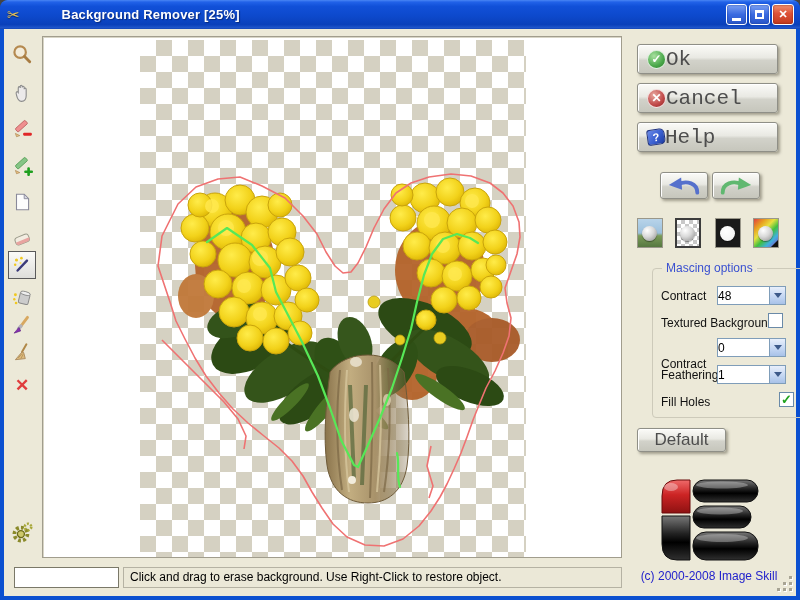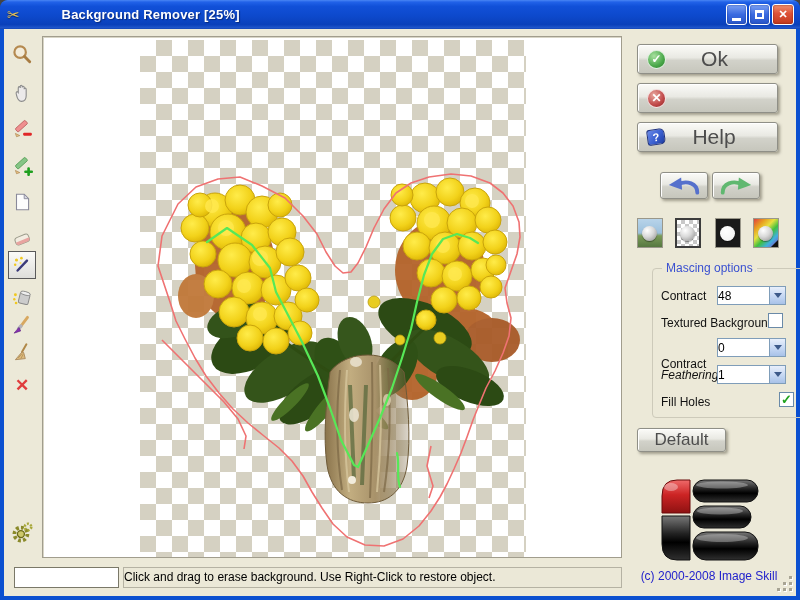--- a/index.html
+++ b/index.html
@@ -30,21 +30,21 @@
     background-image:linear-gradient(45deg,#d5d1c2 25%,transparent 25%,transparent 75%,#d5d1c2 75%),
                      linear-gradient(45deg,#d5d1c2 25%,transparent 25%,transparent 75%,#d5d1c2 75%);
     background-size:32px 32px;background-position:0 0,16px 16px;}
   .bouquet{position:absolute;left:0;top:0;}
   
   .skinbtn{position:absolute;border:1px solid #8f8f87;border-radius:3px;
     background:linear-gradient(180deg,#fbfbf8 0%,#e9e9e3 45%,#d2d2ca 55%,#c6c6bc 100%);
     box-shadow:2px 2px 3px rgba(100,96,80,.55), inset 1px 1px 0 #fff;
     display:flex;align-items:center;color:#4d4d4d;cursor:default;}
   .bigbtn{left:637px;width:141px;height:30px;font-size:21px;}
-  .bigbtn .blabel{flex:1;text-align:center;margin-right:14px;}
+  .bigbtn .blabel{flex:1;margin-right:14px;font-family:Liberation Mono, monospace;}
   .cicon{width:19px;height:19px;border-radius:50%;margin-left:9px;display:flex;align-items:center;justify-content:center;
     color:#fff;font-size:12px;font-weight:bold;border:1px solid rgba(255,255,255,.8);}
   .cicon.ok{background:radial-gradient(circle at 35% 30%,#a8e0a0,#4aa84a 60%,#2a7a2a);}
   .cicon.cancel{background:radial-gradient(circle at 35% 30%,#e8a8a0,#c04848 60%,#8a2424);}
   .book{width:18px;height:16px;margin-left:9px;border-radius:3px 5px 5px 3px;
     background:linear-gradient(135deg,#6a8ae8 0%,#3a5fd0 55%,#1f3da0 100%);border:1px solid #1a2f80;
     display:flex;align-items:center;justify-content:center;color:#fff;font-size:11px;font-weight:bold;transform:rotate(-8deg);}
   .smallbtn{width:48px;height:27px;justify-content:center;}
   .defbtn{left:637px;top:428px;width:89px;height:24px;font-size:17px;justify-content:center;}
   
@@ -67,21 +67,21 @@
   .combo .arrowbox{width:16px;border-left:1px solid #7f9db9;background:linear-gradient(180deg,#e8effb 0%,#c2d5f2 60%,#a8c2e8 100%);display:flex;align-items:center;justify-content:center;}
   .arrow-down{width:0;height:0;border-left:4px solid transparent;border-right:4px solid transparent;border-top:5px solid #3d5a8a;}
   .checkbox{position:absolute;width:15px;height:15px;background:#fff;border:1px solid #6a8aa8;display:flex;align-items:center;justify-content:center;
     color:#21a31d;font-size:13px;font-weight:bold;line-height:1;}
   
   .copyright{position:absolute;left:624px;top:569px;width:170px;text-align:center;color:#2222cc;font-size:12px;}
   .grip span{position:absolute;width:3px;height:3px;background:#a8a494;box-shadow:1px 1px 0 #fff;}
   
   .status-input{position:absolute;left:14px;top:567px;width:105px;height:21px;border:1px solid #7a7868;background:#fff;font-size:12px;padding:0 4px;}
   .status-panel{position:absolute;left:123px;top:567px;width:499px;height:21px;background:#ebe8d7;border:1px solid #b5b2a3;
-    font-size:12px;color:#000;line-height:19px;}
+    font-size:12px;color:#000;line-height:19px;padding-left:6px;}
 </style>
 </head>
 <body>
 
 <div class="window">
 
   <div class="titlebar">
     <span class="app-icon">✂</span>
     <span class="title-text">Background Remover [25%]</span>
     <div class="winbtns">
@@ -320,20 +320,21 @@
       </svg>
     </div>
   </div>
 
   <div class="skinbtn bigbtn" style="top:44px;">
     <span class="cicon ok">✓</span>
     <span class="blabel">Ok</span>
   </div>
   <div class="skinbtn bigbtn" style="top:83px;">
     <span class="cicon cancel">✕</span>
+    <span class="blabel">Cancel</span>
   </div>
   <div class="skinbtn bigbtn" style="top:122px;">
     <span class="book">?</span>
     <span class="blabel">Help</span>
   </div>
 
   <div class="skinbtn smallbtn" style="left:660px;top:172px;">
     <svg width="38" height="22" viewBox="0 0 40 22">
       <path d="M34,18 C34,8 23,5 14,9" fill="none" stroke="#5570cc" stroke-width="4" stroke-linecap="round"></path>
       <polygon points="17,2 4,10 18,15" fill="#5570cc"></polygon>
@@ -377,21 +378,21 @@
     </div>
 
     <span class="glabel" style="left:8px;top:88px;">Contract</span>
     <div class="combo" style="left:64px;top:69px;">
       <span class="val">0</span>
       <span class="arrowbox">
           <span class="arrow-down"></span>
         </span>
     </div>
 
-    <span class="glabel" style="left:8px;top:99px;font-style:italic;">Feathering</span>
+    <span class="glabel" style="left:8px;top:99px;">Feathering</span>
     <div class="combo" style="left:64px;top:96px;">
       <span class="val">1</span>
       <span class="arrowbox">
           <span class="arrow-down"></span>
         </span>
     </div>
 
     <span class="glabel" style="left:8px;top:126px;">Fill Holes</span>
     <div class="checkbox" style="left:126px;top:123px;">
       <span>✓</span>

